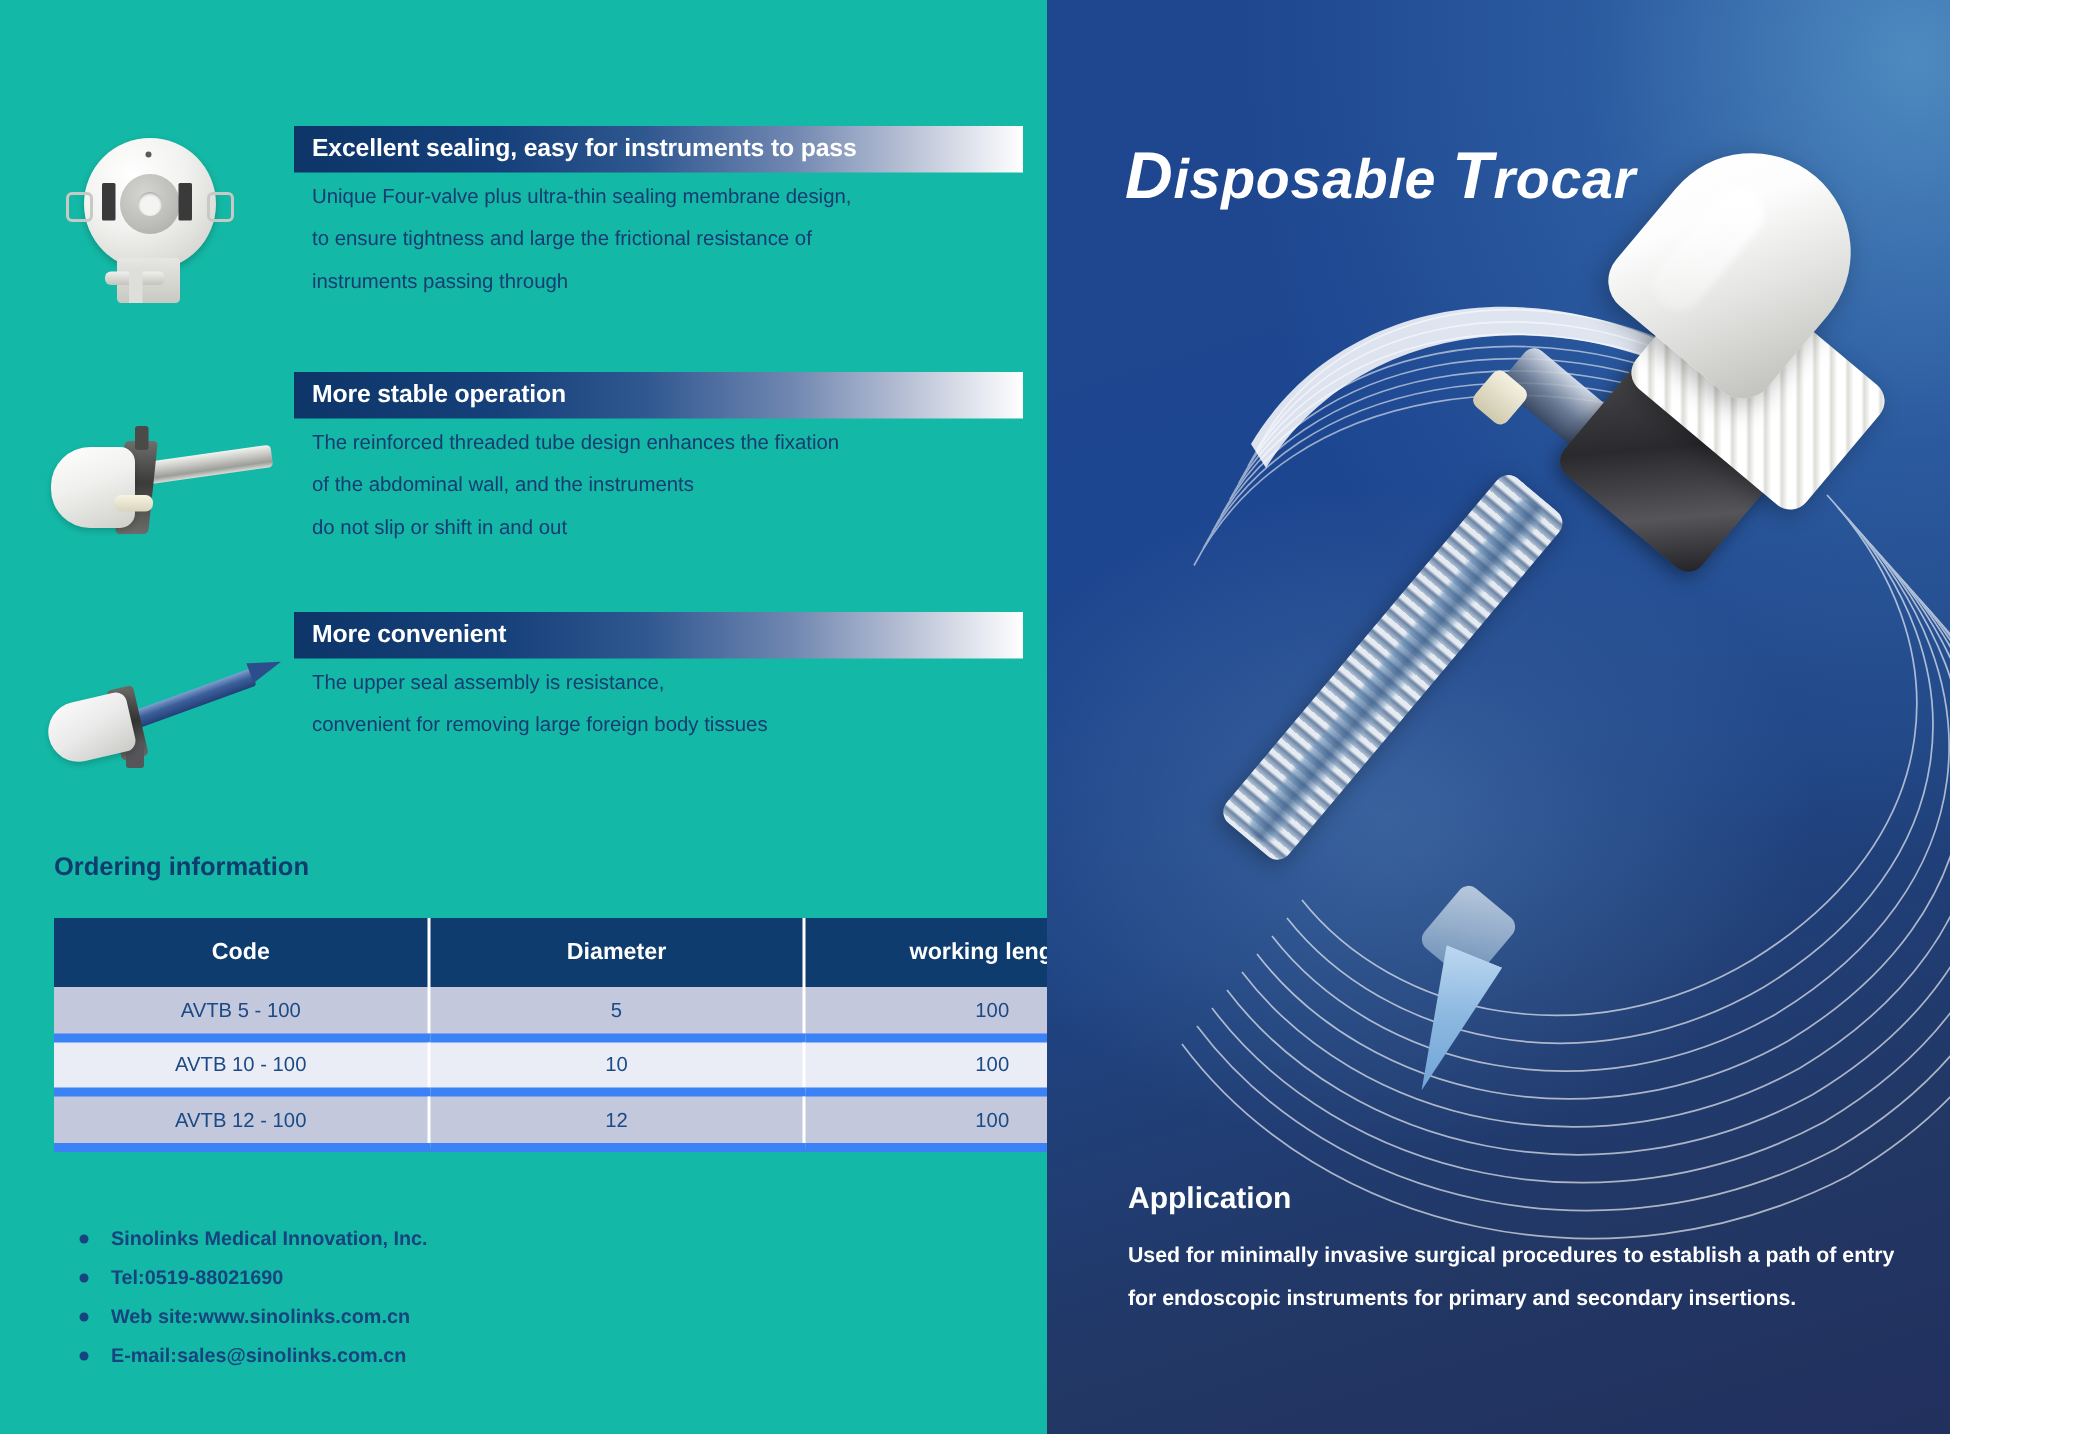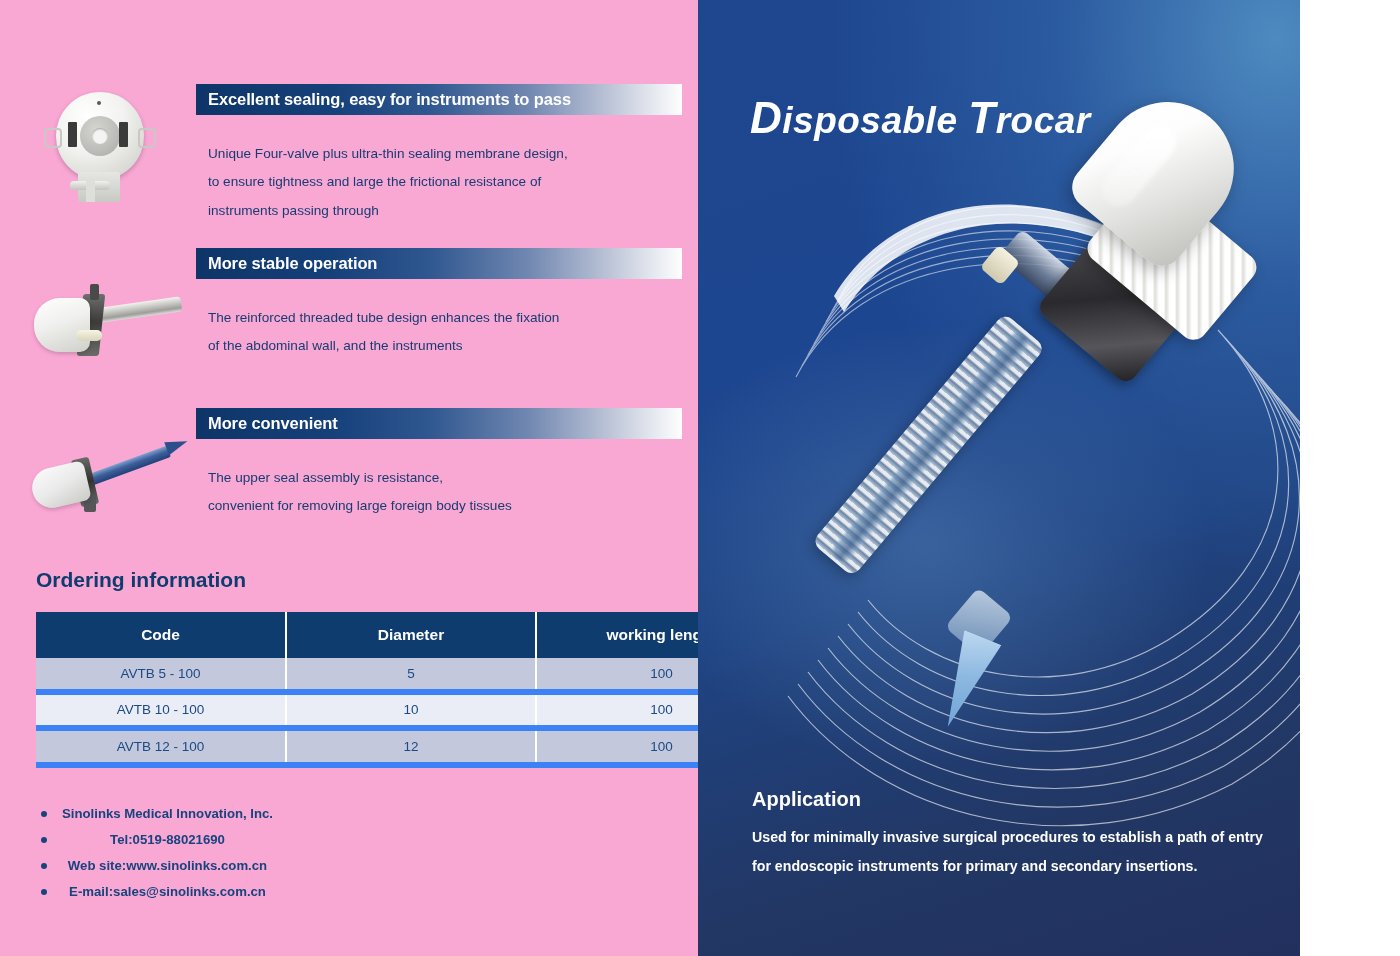--- a/index.html
+++ b/index.html
@@ -13,21 +13,21 @@
     font-family: "Liberation Sans", sans-serif;
     overflow: hidden;
     position: relative;
   }
 
   
   .left-panel {
     position: absolute;
     left: 0; top: 0;
     width: 700px; height: 956px;
-    background: #f9a8d4;
+    background: #14b8a6;
   }
 
   
   .feature {
     position: absolute;
     left: 0;
     width: 700px;
   }
   .feature-thumb {
     position: absolute;
@@ -52,21 +52,21 @@
   }
   .feature-bar-title {
     color: #ffffff;
     font-size: 16.5px;
     font-weight: bold;
     padding-left: 12px;
     letter-spacing: -0.1px;
     white-space: nowrap;
   }
   .feature-text {
-    padding-top: 29px;
+    padding-top: 6px;
   }
   .feature-text p {
     margin: 0 0 9px 12px;
     font-size: 13.6px;
     color: #173c72;
     line-height: 1.42;
   }
 
   
   .thumb-art { position: absolute; inset: 0; }
@@ -224,21 +224,21 @@
     left: 56px; top: 74px;
     width: 12px; height: 16px;
     background: #55555a;
     border-radius: 2px;
   }
 
   
   .ordering-title {
     position: absolute;
     left: 36px; top: 568px;
-    font-size: 21px;
+    font-size: 17px;
     font-weight: bold;
     color: #0f3c6e;
   }
   .order-table {
     position: absolute;
     left: 36px; top: 612px;
     width: 750px;
     border-collapse: collapse;
     table-layout: fixed;
   }
@@ -261,23 +261,22 @@
     border-bottom: 6px solid #3b82f6;
   }
   .order-table td:last-child { border-right: none; }
   .order-table tbody tr:nth-child(odd)  td { background: #c3c8dc; }
   .order-table tbody tr:nth-child(even) td { background: #eaedf6; }
 
   
   .contact-list {
     position: absolute;
     left: 38px; top: 806px;
-    margin: 0; padding: 0;
+    margin: 12px; padding: 0;
     list-style: none;
-    text-align: center;
   }
   .contact-list li {
     position: relative;
     padding-left: 24px;
     margin-bottom: 11px;
     font-size: 13.2px;
     font-weight: bold;
     color: #17437e;
     white-space: nowrap;
   }
@@ -492,20 +491,21 @@
         <div class="t2-port"></div>
       </div>
     </div>
     <div class="feature-body">
       <div class="feature-bar">
         <span class="feature-bar-title">More stable operation</span>
       </div>
       <div class="feature-text">
         <p>The reinforced threaded tube design enhances the fixation</p>
         <p>of the abdominal wall, and the instruments</p>
+        <p>do not slip or shift in and out</p>
       </div>
     </div>
   </div>
 
   <div class="feature" style="top:408px">
     <div class="feature-thumb" style="top:14px">
       <div class="thumb-art">
         <div class="t3-shaft"></div>
         <div class="t3-tip"></div>
         <div class="t3-collar"></div>

